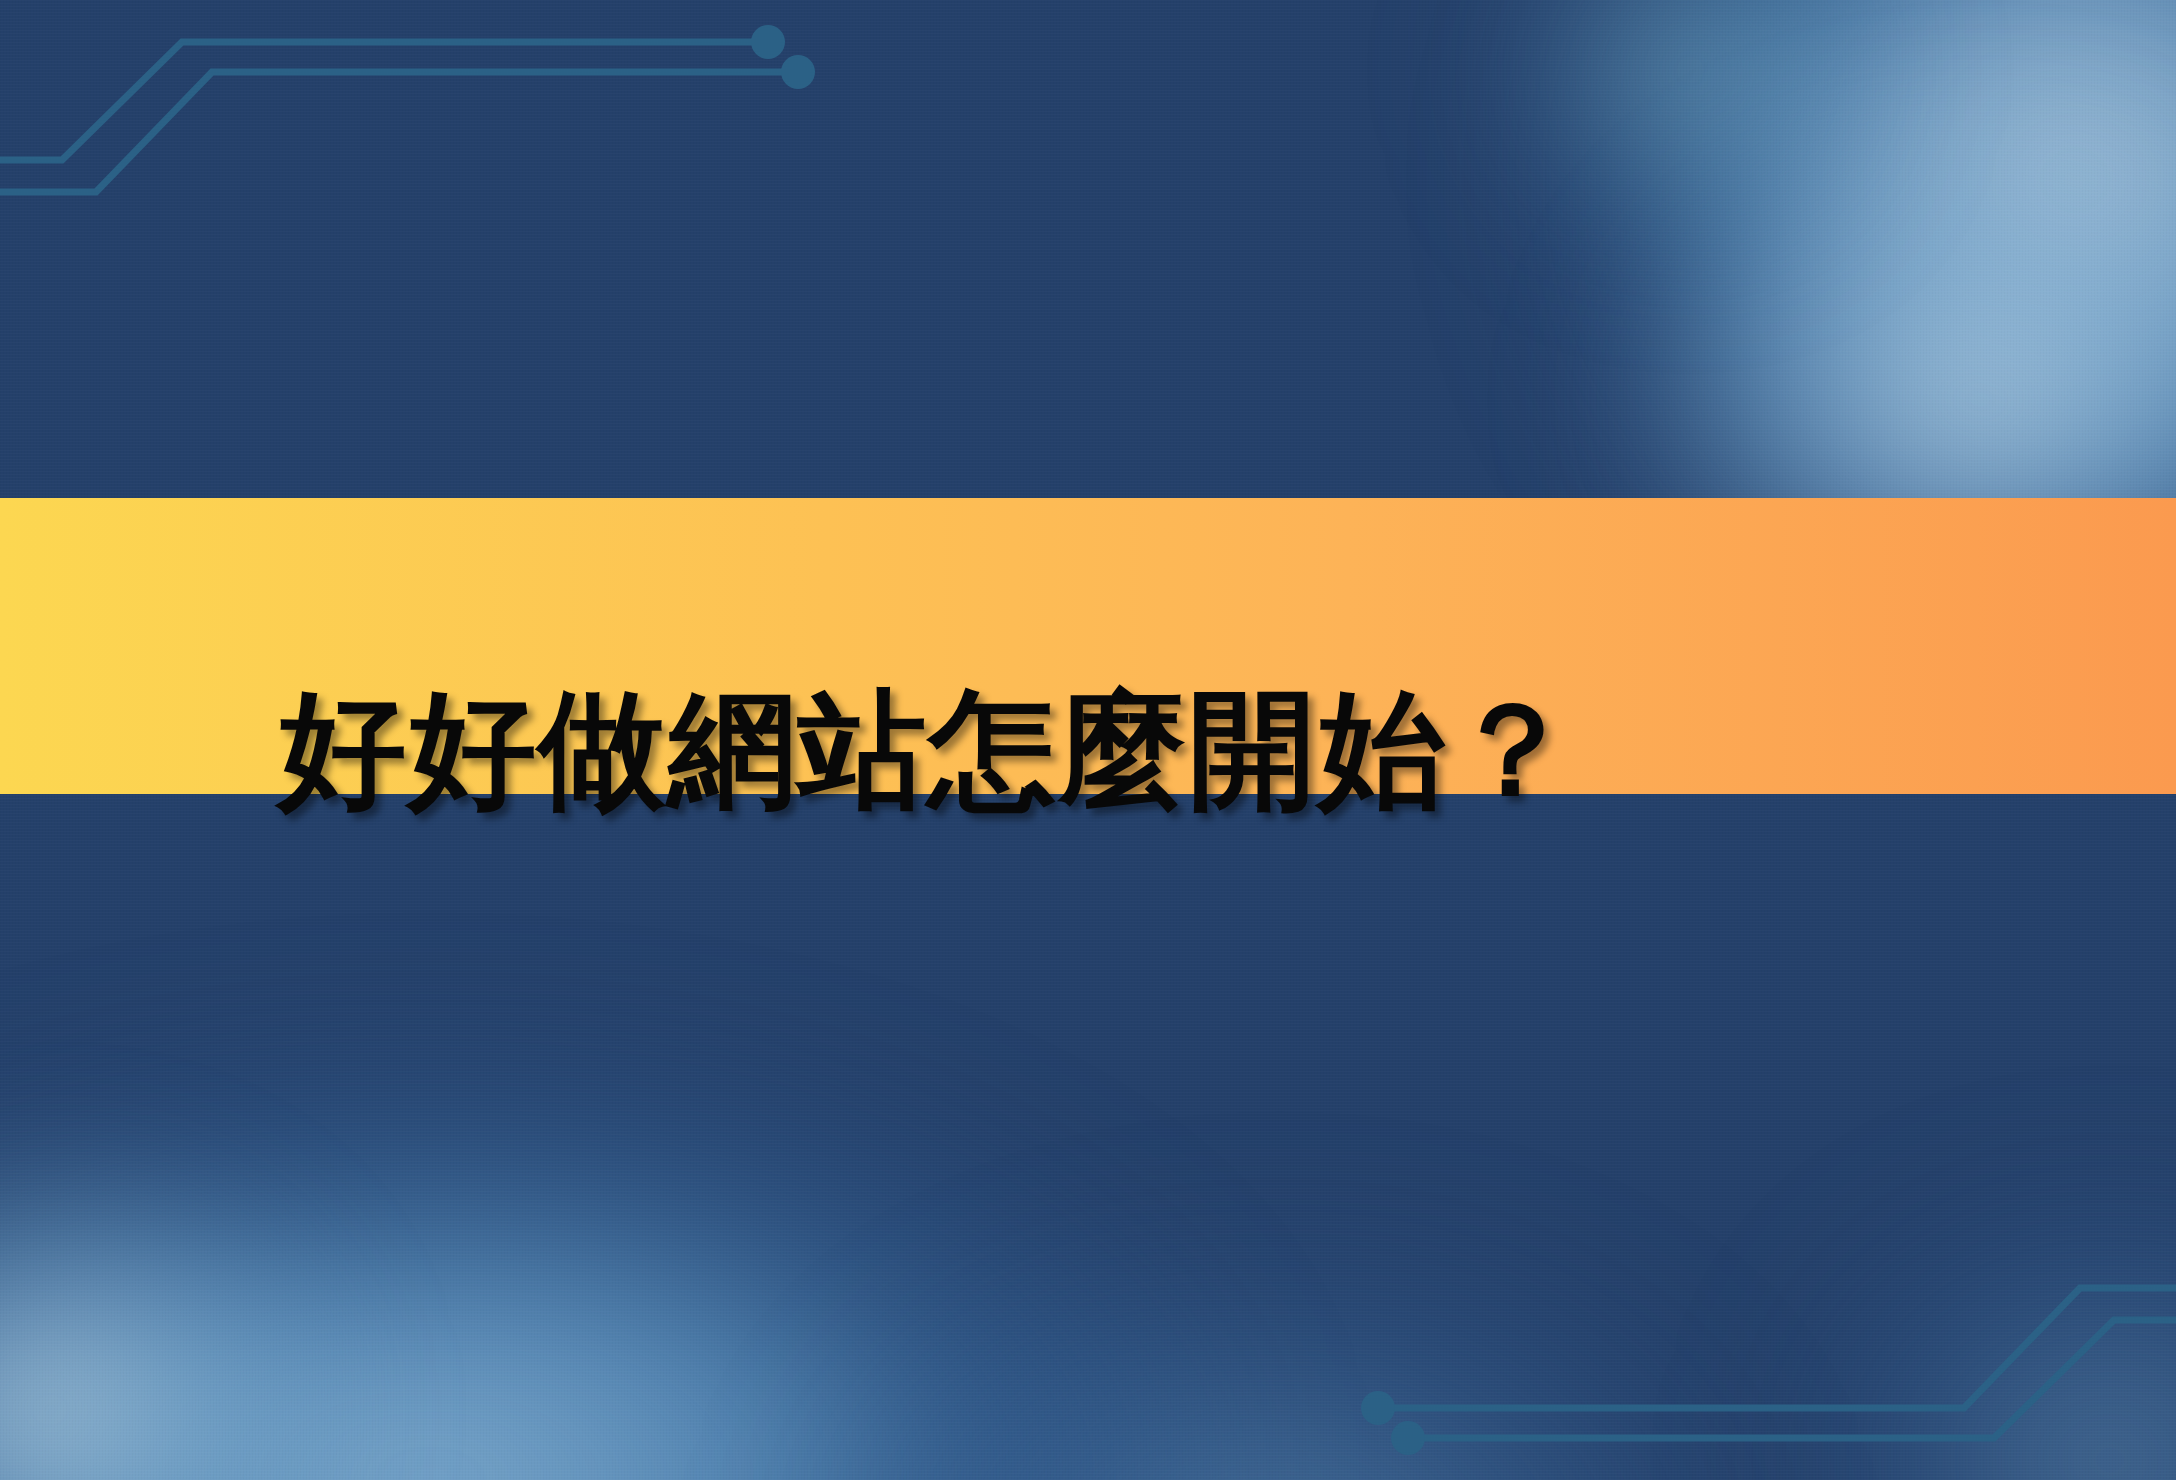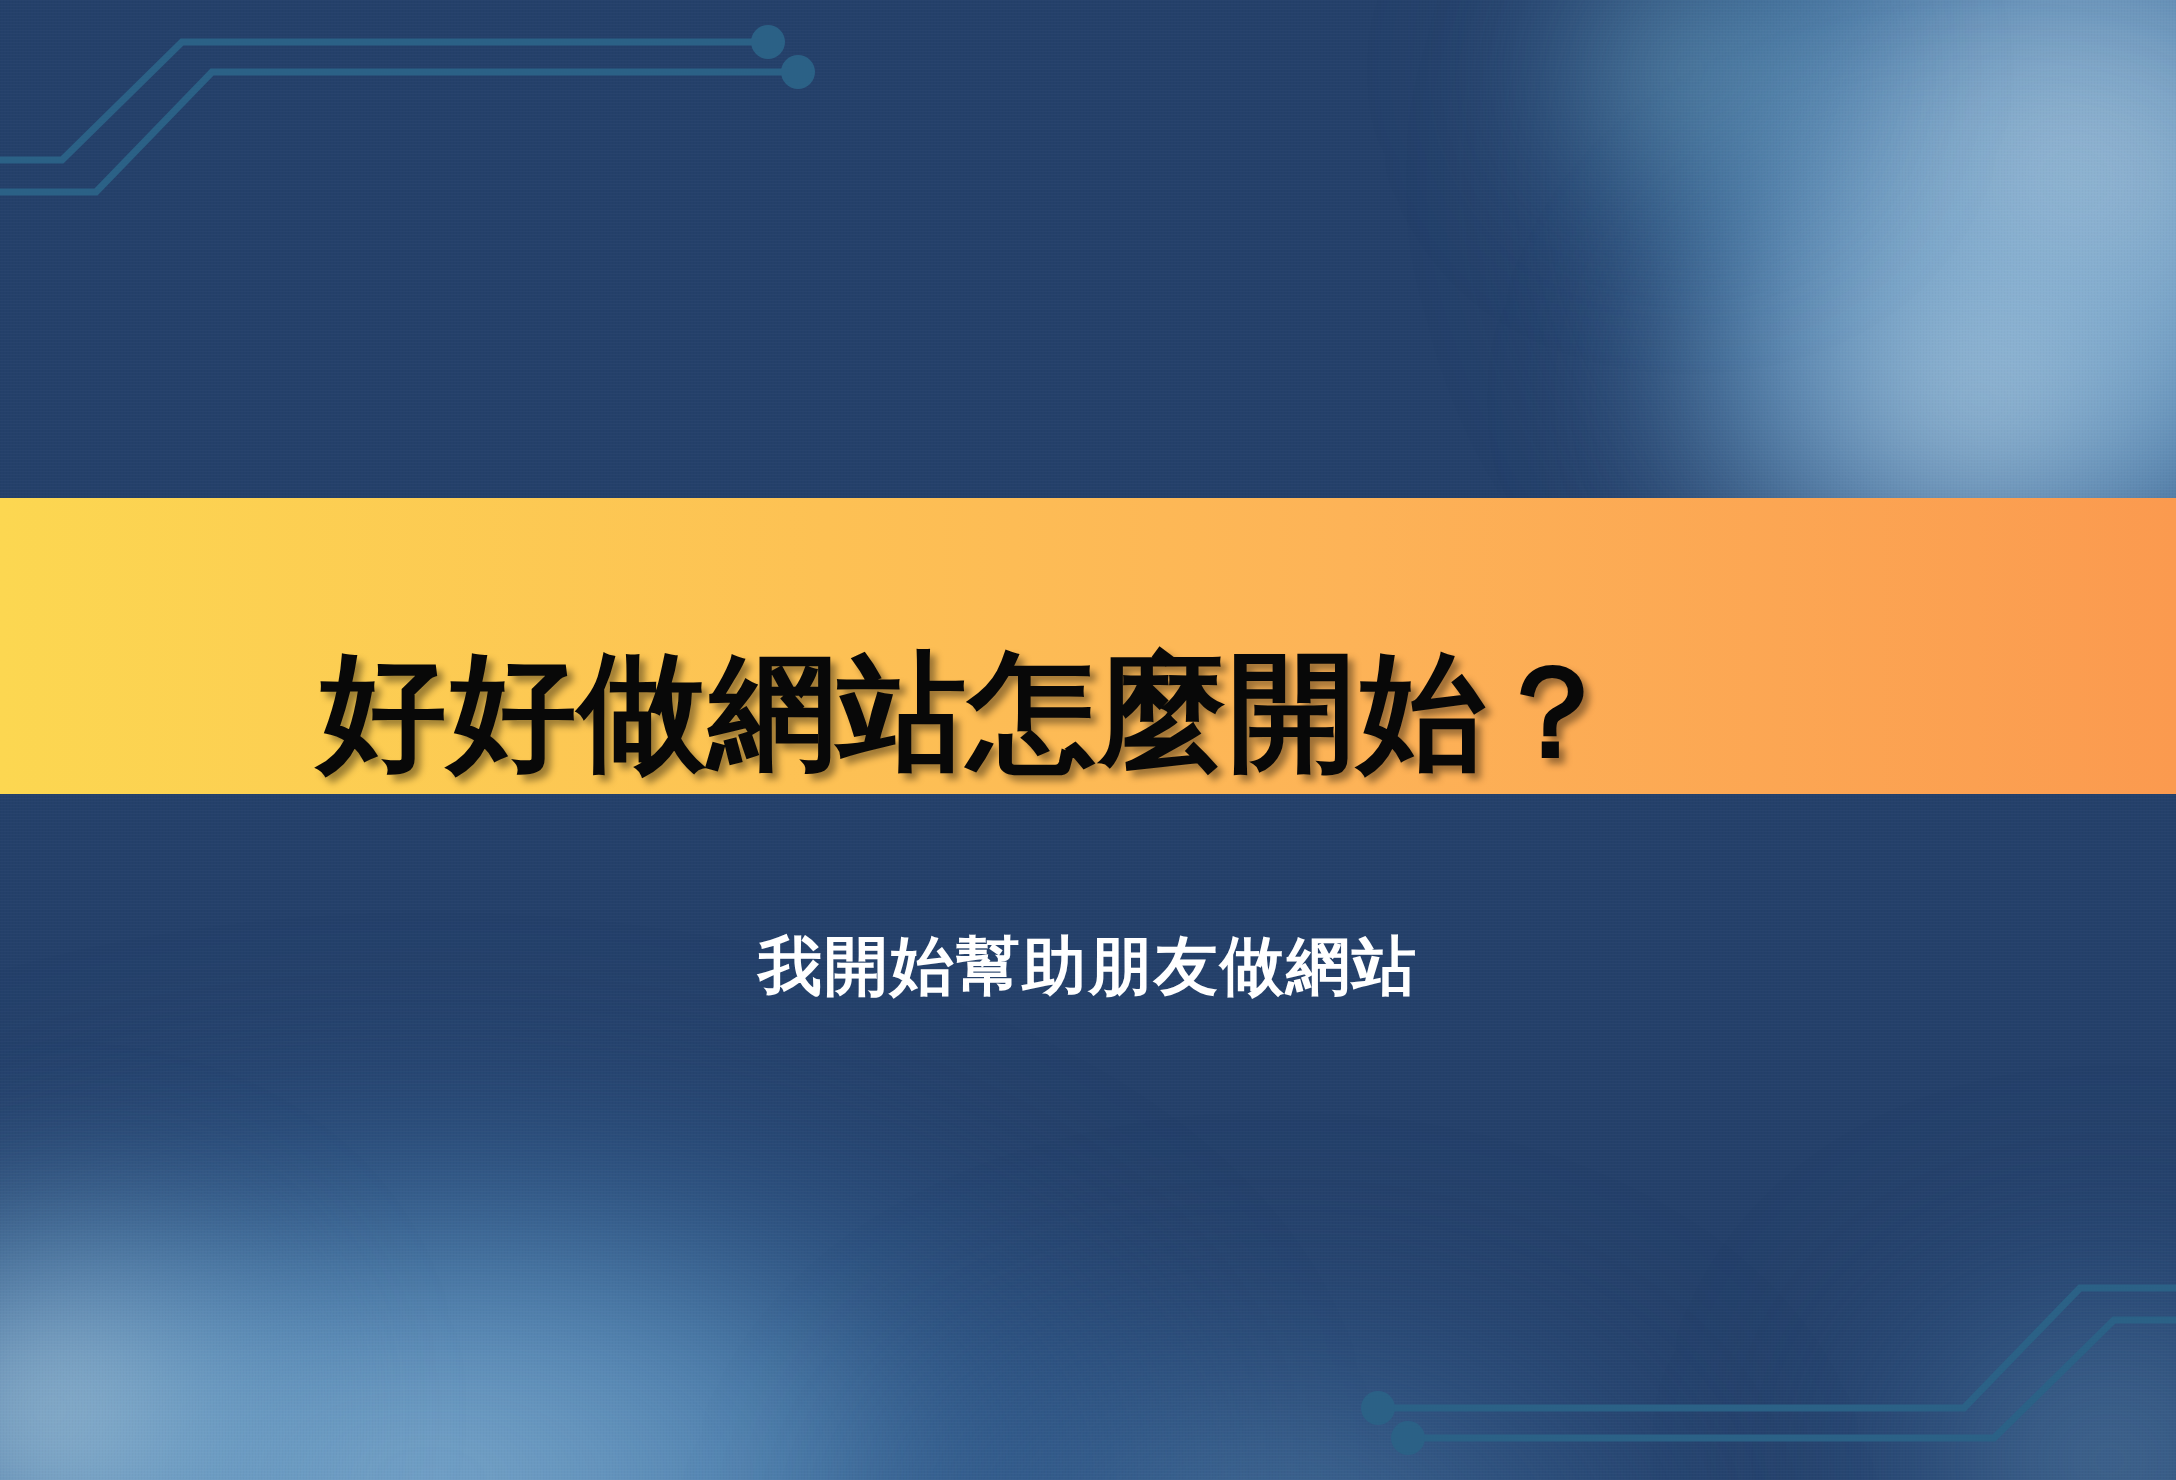--- a/index.html
+++ b/index.html
@@ -149,33 +149,32 @@
     left: 0;
     top: 498px;
     width: 2176px;
     height: 296px;
     background: linear-gradient(90deg, #FCD751 0%, #FDC154 38%, #FDB357 62%, #FB9A4F 100%);
   }
 
   .title {
     position: absolute;
     left: 278px;
-    top: 478px;
+    top: 516px;
     width: 1640px;
     height: 296px;
     display: flex;
     align-items: center;
     color: #080808;
     font-size: 128px;
     font-weight: 700;
     letter-spacing: 2px;
     line-height: 1;
     white-space: nowrap;
     text-shadow: 6px 6px 7px rgba(0,0,0,0.38);
-    margin-left: 40px;
   }
 
   .subtitle {
     position: absolute;
     left: 0;
     top: 866px;
     width: 2176px;
     text-align: center;
     color: #ffffff;
     font-size: 64px;
@@ -219,15 +218,14 @@
       </g>
       <circle cx="768" cy="42" r="17" fill="#2B6186"></circle>
       <circle cx="798" cy="72" r="17" fill="#2B6186"></circle>
     </g>
   </svg>
 
   <div class="accent-band"></div>
 
   <h1 class="title">好好做網站怎麼開始？</h1>
 
-  <p class="subtitle">我開始幫助朋友做網站</p>
 
 </div>
 
 </body></html>

